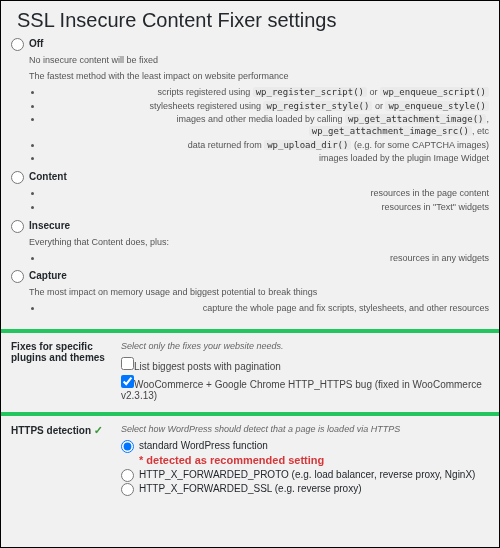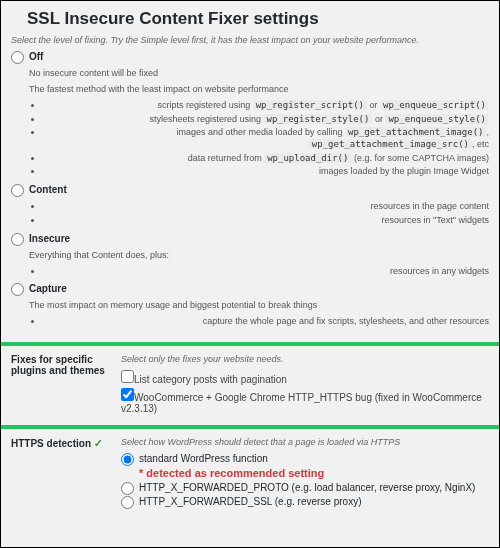--- a/index.html
+++ b/index.html
@@ -1,17 +1,17 @@
 <!DOCTYPE html>
 <html><head>
 <meta charset="utf-8">
 <style>
   * { box-sizing: border-box; margin: 0; padding: 0; }
   body { font-family: -apple-system, "Segoe UI", Arial, sans-serif; font-size: 10px; color: #444; background: #f1f1f1; width: 500px; height: 548px; overflow: hidden; border: 1px solid #000; }
-  h1 { font-size: 17px; font-weight: 700; color: #23282d; padding: 8px 26px 6px; }
+  h1 { font-size: 20px; font-weight: 400; color: #23282d; padding: 8px 16px 6px; }
   .section { display: flex; border-top: 4px solid #22c55e; padding: 8px 10px; }
   .section:first-of-type { border-top: none; padding-top: 0; }
   .lbl { width: 110px; flex-shrink: 0; font-weight: 600; color: #23282d; font-size: 10px; padding-right: 8px; }
   .lbl .chk { color: #3a9a3a; font-size: 11px; }
   .ctl { flex: 1; }
   .hint { font-style: italic; color: #666; font-size: 9px; margin-bottom: 6px; }
   .opt { margin-bottom: 4px; }
   .opt label { font-weight: 600; color: #23282d; cursor: pointer; font-size: 10px; }
   .opt input[type=radio], .opt input[type=checkbox] { margin-right: 5px; vertical-align: middle; }
   .sub { margin: 2px 0 6px 18px; color: #555; font-size: 9px; }
@@ -24,21 +24,20 @@
   .https-opts label { font-weight: normal; }
   .https-opts .opt:first-child label { font-weight: 600; }
 </style>
 </head>
 <body>
 
 <h1>SSL Insecure Content Fixer settings</h1>
 
 <div class="section">
   <div class="ctl">
-    <div class="hint">Select the level of fixing. Try the Simple level first, it has the least impact on your website performance.</div>
 
     <div class="opt">
       <label><input type="radio" name="fix" style=""><span>Off</span></label>
     </div>
     <div class="sub">No insecure content will be fixed</div>
 
     <div class="sub">The fastest method with the least impact on website performance</div>
     <ul class="sub">
       <li><span>scripts registered using </span><code>wp_register_script()</code><span> or </span><code>wp_enqueue_script()</code></li>
       <li><span>stylesheets registered using </span><code>wp_register_style()</code><span> or </span><code>wp_enqueue_style()</code></li>
@@ -71,21 +70,21 @@
       <li>capture the whole page and fix scripts, stylesheets, and other resources</li>
     </ul>
   </div>
 </div>
 
 <div class="section">
   <div class="lbl">Fixes for specific plugins and themes</div>
   <div class="ctl">
     <div class="hint">Select only the fixes your website needs.</div>
     <div class="cb-row">
-      <label><input type="checkbox" style=""><span>List category posts with pagination</span></label>
+      <label><input type="checkbox" style=""><span>List biggest posts with pagination</span></label>
     </div>
     <div class="cb-row">
       <label><input type="checkbox" checked="" style=""><span>WooCommerce + Google Chrome HTTP_HTTPS bug (fixed in WooCommerce v2.3.13)</span></label>
     </div>
   </div>
 </div>
 
 <div class="section">
   <div class="lbl"><span>HTTPS detection</span> <span class="chk">✓</span></div>
   <div class="ctl https-opts">

